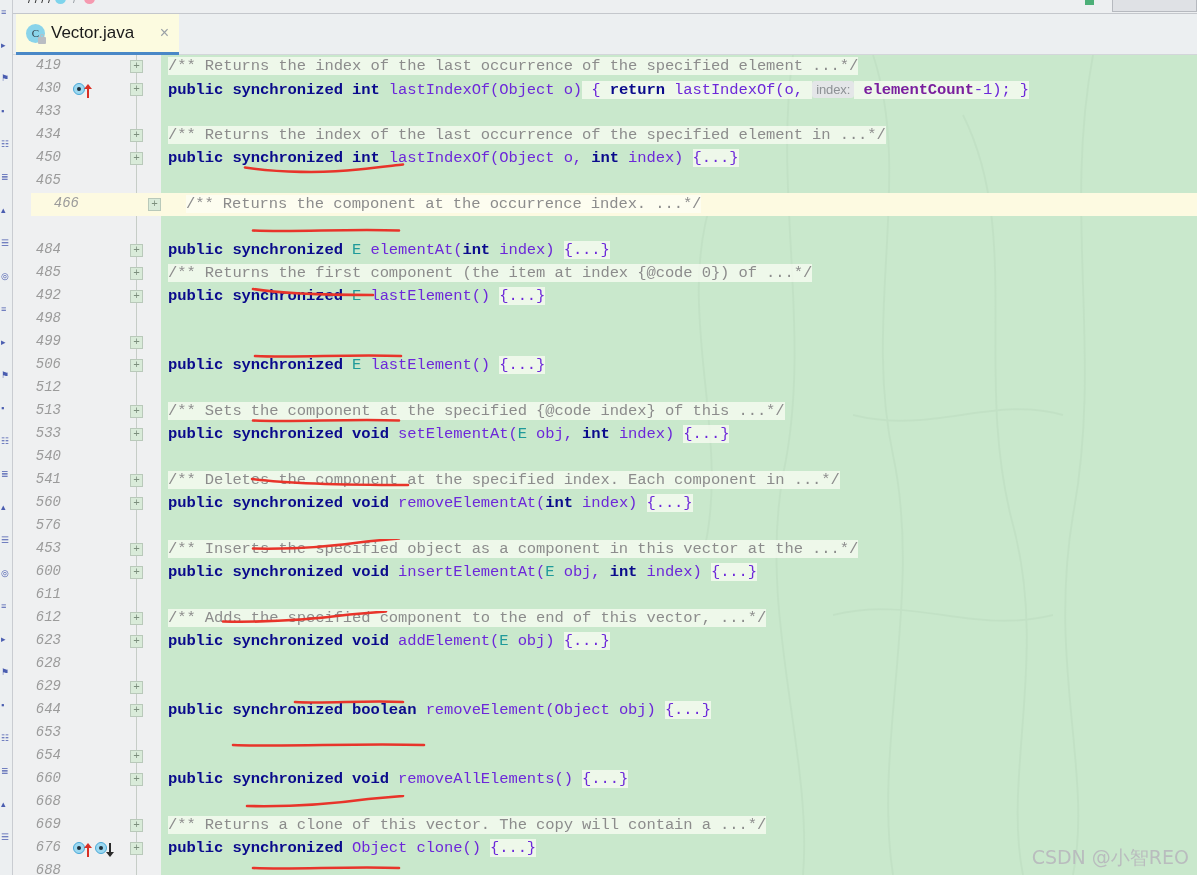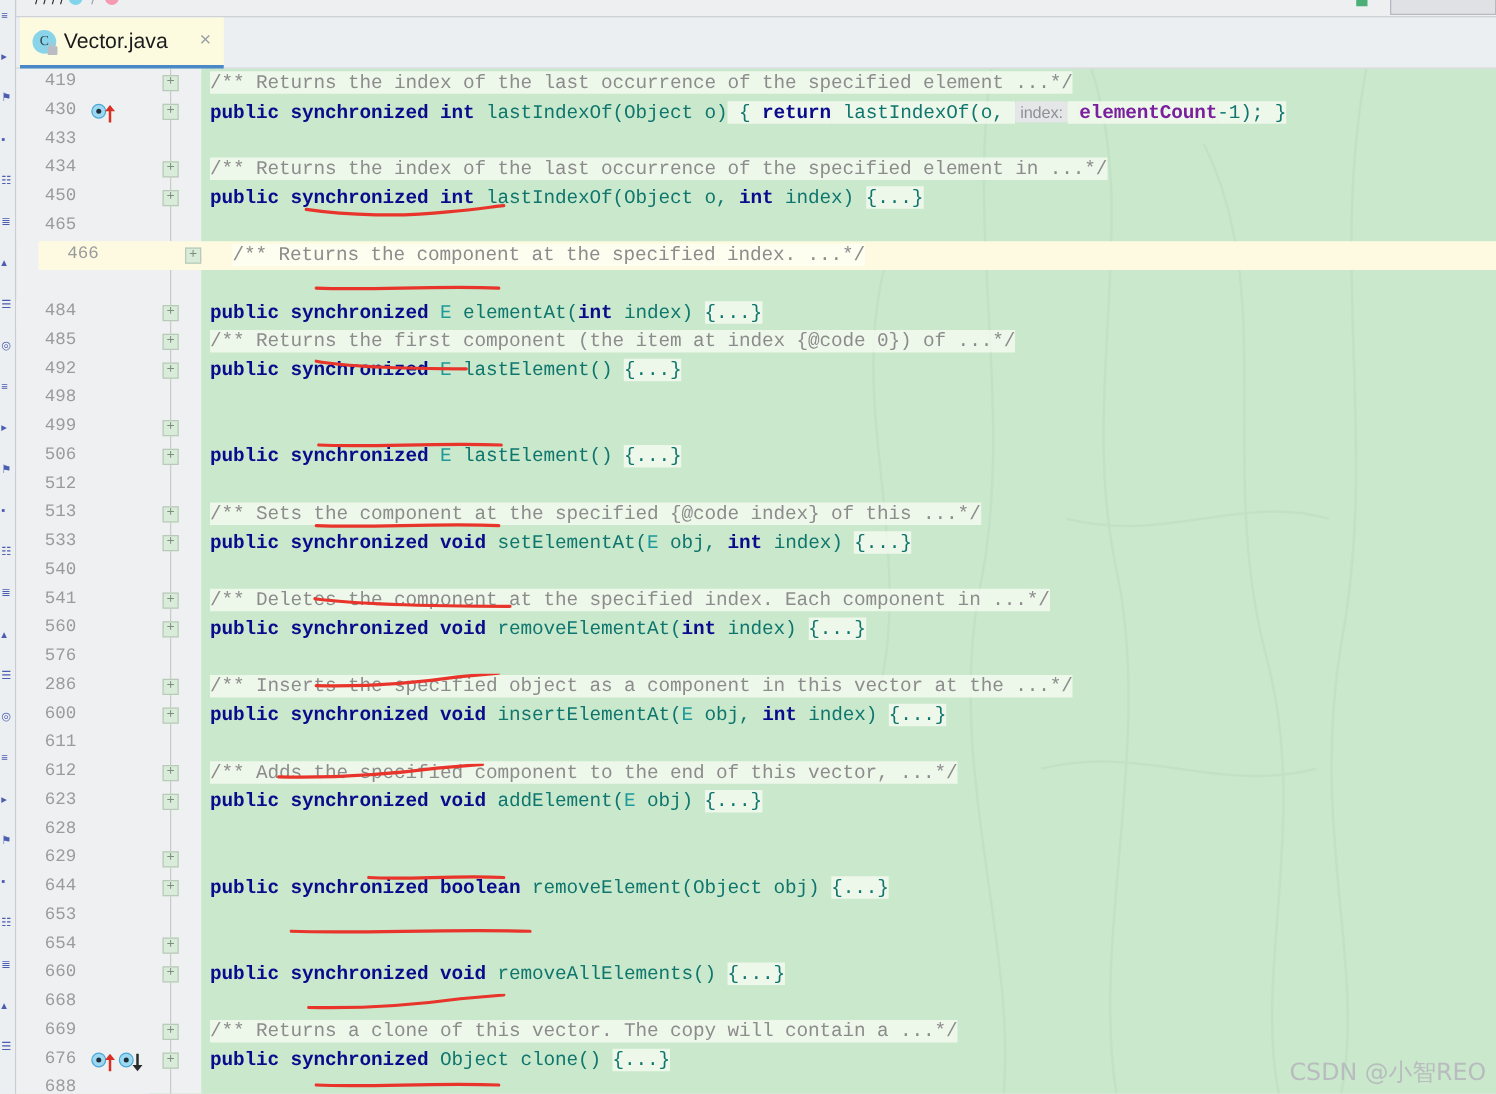--- a/index.html
+++ b/index.html
@@ -121,20 +121,21 @@
   .row.hl .ln-cell { background: #fdfae1; }
 
   .ln-cell {
     position: absolute; left: 0; top: 0; width: 106px; height: 23px;
     background: #eff0f1;
   }
   .ln {
     position: absolute; right: 58px; top: 2px;
     font-size: 14px; color: #9b9b9b; 
     font-family: "Liberation Mono", monospace;
+    font-style: italic;
   }
   .gmarks { position: absolute; left: 60px; top: 3px; width: 46px; height: 20px; }
   .impl-mark {
     position: absolute; width: 12px; height: 12px; top: 2px;
   }
   .impl-mark .oval {
     position: absolute; left: 0; top: 0; width: 12px; height: 12px;
     border-radius: 50%; background: #9cd8f0;
     border: 1px solid #49a8d8;
   }
@@ -176,21 +177,21 @@
   .code {
     position: absolute; left: 155px; top: 2px;
     font-size: 15.5px; line-height: 19px;
     font-family: "Liberation Mono", "DejaVu Sans Mono", monospace;
     white-space: pre;
     letter-spacing: -0.1px;
   }
   .seg { background: rgba(252,253,245,0.72); }
   .cmt  { color: #8c8c8c; font-style: normal; }
   .kw   { color: #0a0a8c; font-weight: bold; }
-  .id   { color: #0f766e; }
+  .id   { color: #6d28d9; }
   .typ  { color: #1f9a9a; }
   .fld  { color: #7a1f9e; font-weight: bold; }
   .hintchip {
     background: #e4e6e8; color: #8d9195; border-radius: 3px;
     padding: 1px 4px; font-size: 13px;
     font-family: "Liberation Sans", sans-serif;
   }
 
   
   .underline { position: absolute; pointer-events: none; }
@@ -326,21 +327,21 @@
           <span class="ln">465</span>
           <span class="gmarks"></span>
         </div>
       </div>
       <div class="row hl" style="top: 138px; margin-left: 18px;">
         <div class="ln-cell">
           <span class="ln">466</span>
           <span class="gmarks"></span>
         </div>
         <div class="foldbox">+</div>
-        <div class="code"><span class="cmt seg">/** Returns the component at the specified index. ...*/</span></div>
+        <div class="code"><span class="cmt seg">/** Returns the component at the occurrence index. ...*/</span></div>
       </div>
       <div class="row" style="top: 161px; margin-top: 23px;">
         <div class="ln-cell">
           <span class="ln">477</span>
           <span class="gmarks"></span>
         </div>
         <div class="foldbox">+</div>
         <div class="code"><span class="kw">public synchronized </span><span class="typ">E</span><span class="id"> elementAt(</span><span class="kw">int</span><span class="id"> index) </span><span class="id seg">{...}</span></div>
       </div>
       <div class="row" style="top: 184px;">
@@ -431,21 +432,21 @@
         <div class="code"><span class="kw">public synchronized void </span><span class="id">removeElementAt(</span><span class="kw">int</span><span class="id"> index) </span><span class="id seg">{...}</span></div>
       </div>
       <div class="row" style="top: 460px;">
         <div class="ln-cell">
           <span class="ln">576</span>
           <span class="gmarks"></span>
         </div>
       </div>
       <div class="row" style="top: 483px;">
         <div class="ln-cell">
-          <span class="ln">286</span>
+          <span class="ln">453</span>
           <span class="gmarks"></span>
         </div>
         <div class="foldbox">+</div>
         <div class="code"><span class="cmt seg">/** Inserts the specified object as a component in this vector at the ...*/</span></div>
       </div>
       <div class="row" style="top: 506px;">
         <div class="ln-cell">
           <span class="ln">600</span>
           <span class="gmarks"></span>
         </div>

